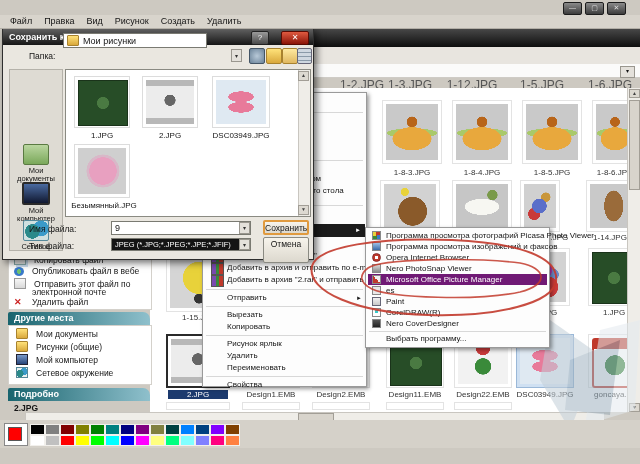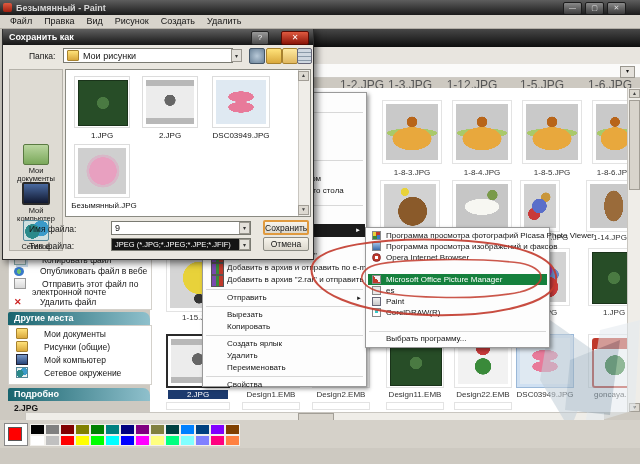--- a/index.html
+++ b/index.html
@@ -33,21 +33,21 @@
   .ex-toplabel{position:absolute;top:78px;width:60px;text-align:center;font-size:12px;color:#555;z-index:1}
   .ex-white{left:150px;top:88px;width:477px;height:324px;background:#fff;z-index:1}
   .ex-vsb{left:627px;top:88px;width:13px;height:324px;background:#efedе8;background:#efede8;border-left:1px solid #c9c6c0;z-index:1}
   .ex-vthumb{left:629px;top:100px;width:9px;height:88px;background:#d8d4cc;border:1px solid #a29e96;z-index:1}
   .ex-hsb{left:25px;top:412px;width:580px;height:9px;background:#efede8;border:1px solid #c9c6c0;box-sizing:border-box;z-index:1}
   .sbbtn{position:absolute;font-size:5px;line-height:7px;text-align:center;width:9px;height:7px;
          background:#ddd9d1;border:1px solid #a29e96;color:#444;z-index:2}
   .ex-hthumb{left:298px;top:413px;width:34px;height:7px;background:#d8d4cc;border:1px solid #a29e96;z-index:2}
   
   .tp-box{background:#fff;border:1px solid #d4d1cb;z-index:1}
-  .tp-item{position:absolute;display:flex;align-items:center;gap:16px;font-size:8.5px;white-space:nowrap;z-index:1}
+  .tp-item{position:absolute;display:flex;align-items:center;gap:8px;font-size:8.5px;white-space:nowrap;z-index:1}
   .tp-hdr{position:absolute;height:13px;background:linear-gradient(90deg,#19646e,#8fc0cc);color:#fff;
           font-weight:bold;font-size:9px;line-height:13px;padding-left:6px;box-sizing:border-box;
           border-radius:2px 7px 0 0;z-index:1}
   .ic{display:inline-block;width:10px;height:9px;flex:none}
   .ic-pages{background:linear-gradient(#fdfdfd,#e5e5e5);border:1px solid #8aa;box-shadow:2px 2px 0 #cde}
   .ic-globe{background:radial-gradient(circle,#6fc26f 0 35%,#3a7ac9 36% 80%,transparent 81%);border-radius:50%}
   .ic-mail{background:linear-gradient(#f7f7f7,#d8d8d8);border:1px solid #999}
   .ic-del{color:#c22;font-weight:bold;font-size:9px;line-height:9px}
   .ic-folder{background:linear-gradient(#ffe27a,#d9a83c);border:1px solid #a8822e;border-radius:1px}
   .ic-pc{background:linear-gradient(#7a9ac9,#27457a);border:1px solid #223}
@@ -87,21 +87,21 @@
   .cm{left:202px;top:92px;width:163px;height:293px;z-index:3}
   .cm-sep{position:absolute;left:3px;width:157px;height:1px;background:#d8d8d8}
   .cm-text{position:absolute;left:24px;font-size:8px;line-height:11px;white-space:nowrap}
   .cm-hl{position:absolute;left:1px;width:161px;height:13px;background:#1c1c1c;color:#fff}
   .cm-arrow{position:absolute;right:4px;font-size:6px;line-height:13px}
   .rar-ic{position:absolute;left:8px;width:11px;height:10px;
           background:linear-gradient(90deg,#7a4ab0 0 33%,#3a8a3a 33% 66%,#c0392b 66%);border:1px solid #555}
   .sm{left:365px;top:227px;width:183px;height:119px;z-index:4}
   .sm-item{position:absolute;left:2px;width:179px;height:11px;display:flex;align-items:center;gap:5px;
            padding-left:4px;box-sizing:border-box;font-size:8px;white-space:nowrap}
-  .sm-hl{background:#15803d;color:#fff}
+  .sm-hl{background:#701a75;color:#fff}
   .pic{display:inline-block;width:9px;height:9px;flex:none;border:1px solid #888;box-sizing:border-box}
   .pic-picasa{background:conic-gradient(#c0392b 0 25%,#3a7ac9 25% 50%,#3a8a3a 50% 75%,#e8d23a 75%)}
   .pic-fax{background:linear-gradient(#9ac0e8,#3a6aa8)}
   .pic-opera{background:radial-gradient(circle,#fff 0 30%,#c0392b 31%);border-radius:50%;border-color:#822}
   .pic-nerops{background:linear-gradient(#d8d8d8,#8a8a8a)}
   .pic-msopm{background:linear-gradient(45deg,#c0392b 0 50%,#f0f0f0 50%)}
   .pic-es{background:#e8e8e8}
   .pic-paint{background:linear-gradient(#f0f0f0,#c9c9c9);border-color:#667}
   .pic-corel{background:radial-gradient(circle at 50% 35%,#3ac9c9 0 30%,transparent 31%),#fff}
   .pic-nerocd{background:linear-gradient(#555,#222)}
@@ -316,70 +316,78 @@
     <div class="cm-text" style="top:169px">Добавить в архив и отправить по e-mail...</div>
     <div class="rar-ic" style="top:182px"></div>
     <div class="cm-text" style="top:181px">Добавить в архив "2.rar" и отправить по e-mail</div>
     <div class="cm-sep" style="top:196px"></div>
     <div class="cm-text" style="top:199px">Отправить</div>
     <span class="cm-arrow" style="top:199px">►</span>
     <div class="cm-sep" style="top:213px"></div>
     <div class="cm-text" style="top:216px">Вырезать</div>
     <div class="cm-text" style="top:228px">Копировать</div>
     <div class="cm-sep" style="top:242px"></div>
-    <div class="cm-text" style="top:245px">Создать ярлык</div>
+    <div class="cm-text" style="top:245px">Рисунок ярлык</div>
     <div class="cm-text" style="top:257px">Удалить</div>
     <div class="cm-text" style="top:269px">Переименовать</div>
     <div class="cm-sep" style="top:283px"></div>
     <div class="cm-text" style="top:286px">Свойства</div>
   </div>
 
   <div class="abs menu sm">
     <div class="sm-item" style="top:2px">
         <span class="pic pic-picasa"></span>
         <span>Программа просмотра фотографий Picasa Photo Viewer</span>
       </div>
     <div class="sm-item" style="top:13px">
         <span class="pic pic-fax"></span>
         <span>Программа просмотра изображений и факсов</span>
       </div>
     <div class="sm-item" style="top:24px">
         <span class="pic pic-opera"></span>
         <span>Opera Internet Browser</span>
       </div>
+    <div class="sm-item" style="top:35px">
+        <span class="pic pic-nerops"></span>
+        <span>Nero PhotoSnap Viewer</span>
+      </div>
     <div class="sm-item sm-hl" style="top:46px">
         <span class="pic pic-msopm"></span>
         <span>Microsoft Office Picture Manager</span>
       </div>
     <div class="sm-item" style="top:68px">
         <span class="pic pic-paint"></span>
         <span>Paint</span>
       </div>
     <div class="sm-item" style="top:57px">
         <span class="pic pic-es"></span>
         <span>es</span>
       </div>
     <div class="sm-item" style="top:79px">
         <span class="pic pic-corel"></span>
         <span>CorelDRAW(R)</span>
+      </div>
+    <div class="sm-item" style="top:90px">
+        <span class="pic pic-nerocd"></span>
+        <span>Nero CoverDesigner</span>
       </div>
     <div class="cm-sep" style="top:103px;width:177px"></div>
     <div class="sm-item" style="top:105px">
         <span style="width:9px"></span>
         <span>Выбрать программу...</span>
       </div>
   </div>
 
   <div class="abs dlg">
     <div class="dlg-tb"><span>Сохранить как</span></div>
     <div class="dlg-help">?</div>
     <div class="dlg-close">✕</div>
 
     <div class="dlg-lab" style="left:26px;top:22px">Папка:</div>
-    <div class="combo" style="left:60px;top:19px;width:170px;height:15px">
+    <div class="combo" style="left:60px;top:4px;width:144px;height:15px">
       <span class="ic ic-folder" style="margin-right:4px"></span>
       <span>Мои рисунки</span>
     </div>
     <div class="combo-arrow" style="left:228px;top:20px;width:11px;height:13px;line-height:12px">▾</div>
     <div class="navic" style="left:246px;background:radial-gradient(circle,#b8c9d8,#6a8298);border:1px solid #456"></div>
     <div class="navic" style="left:263px;background:linear-gradient(#ffe27a,#d9a83c);border:1px solid #a8822e"></div>
     <div class="navic" style="left:279px;background:linear-gradient(#ffeaa0,#e0b860);border:1px solid #a8822e"></div>
     <div class="navic" style="left:294px;width:13px;background:repeating-linear-gradient(#cfd8e0 0 3px,#8a9aa8 3px 4px);border:1px solid #667"></div>
 
     <div class="places">
@@ -415,27 +423,23 @@
         <span>9</span>
       </div>
     <div class="combo-arrow" style="left:236px;top:193px;width:11px;height:12px;line-height:11px">▾</div>
     <div class="fbtn fbtn-save" style="left:260px;top:191px">Сохранить</div>
 
     <div class="dlg-lab" style="left:26px;top:212px">Тип файла:</div>
     <div class="combo" style="left:108px;top:209px;width:140px;height:13px;background:#141414;color:#fff;font-size:7.5px">
         <span>JPEG (*.JPG;*.JPEG;*.JPE;*.JFIF)</span>
       </div>
     <div class="combo-arrow" style="left:236px;top:210px;width:11px;height:11px;line-height:10px">▾</div>
-    <div class="fbtn" style="left:260px;top:208px;height:14px;line-height:13px">Отмена</div>
-  </div>
-
-  <div class="abs pt-title">
-    <span class="pt-icon"></span>
-    <span class="pt-title-text">Безымянный - Paint</span>
-  </div>
+    <div class="fbtn" style="left:260px;top:208px;height:26px;line-height:13px">Отмена</div>
+  </div>
+
   <div class="abs winbtns">
     <span class="winbtn">—</span>
     <span class="winbtn">▢</span>
     <span class="winbtn">✕</span>
   </div>
   <div class="abs pt-menubar">
     <span class="pt-menu">Файл</span>
     <span class="pt-menu">Правка</span>
     <span class="pt-menu">Вид</span>
     <span class="pt-menu">Рисунок</span>

